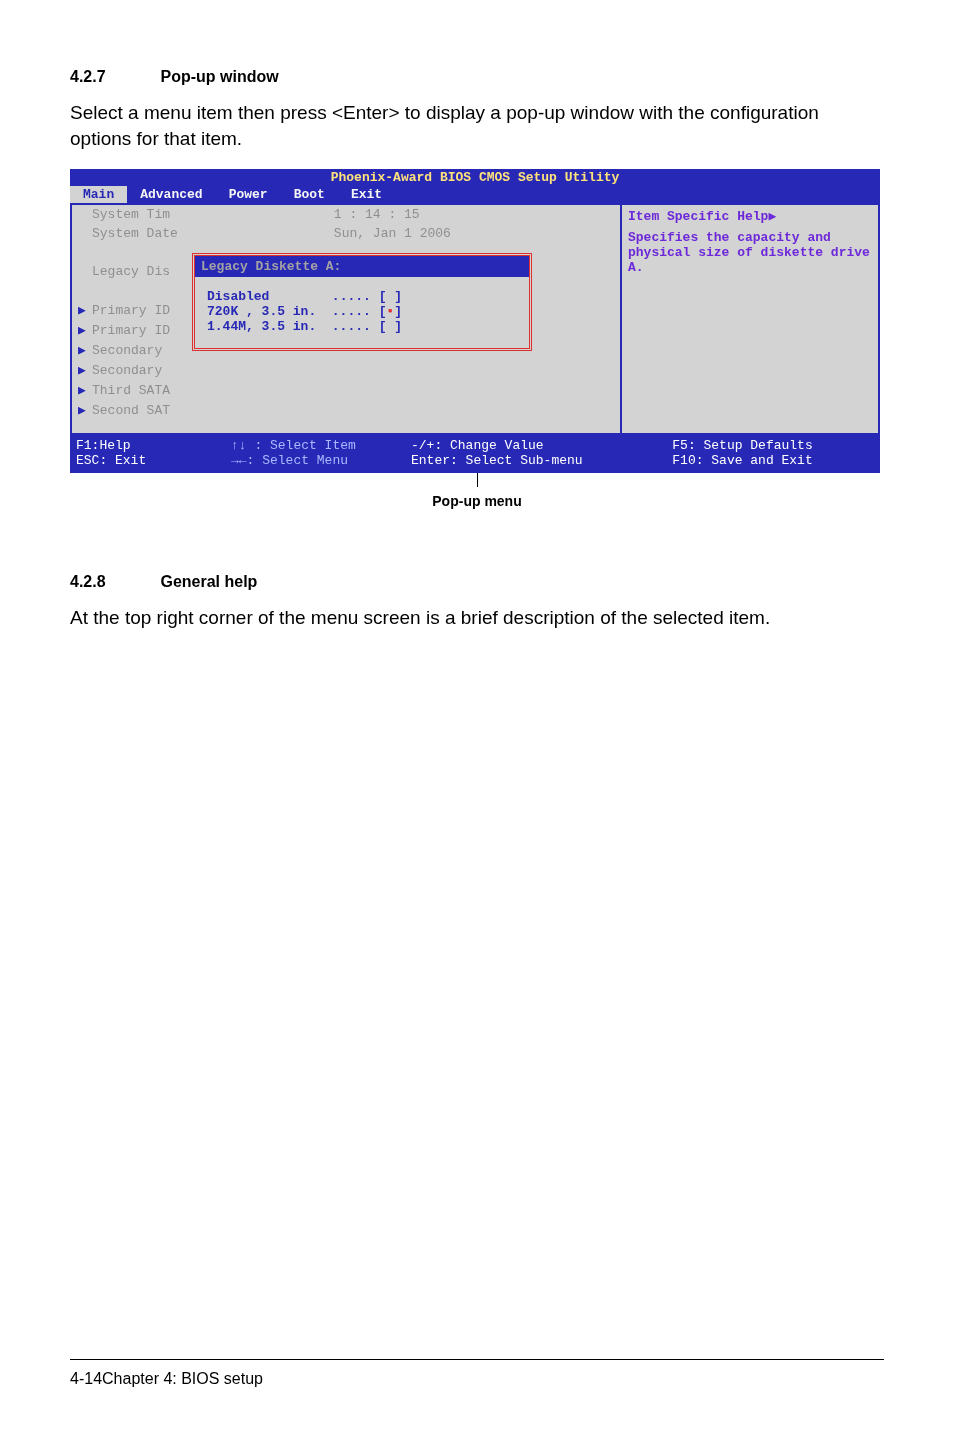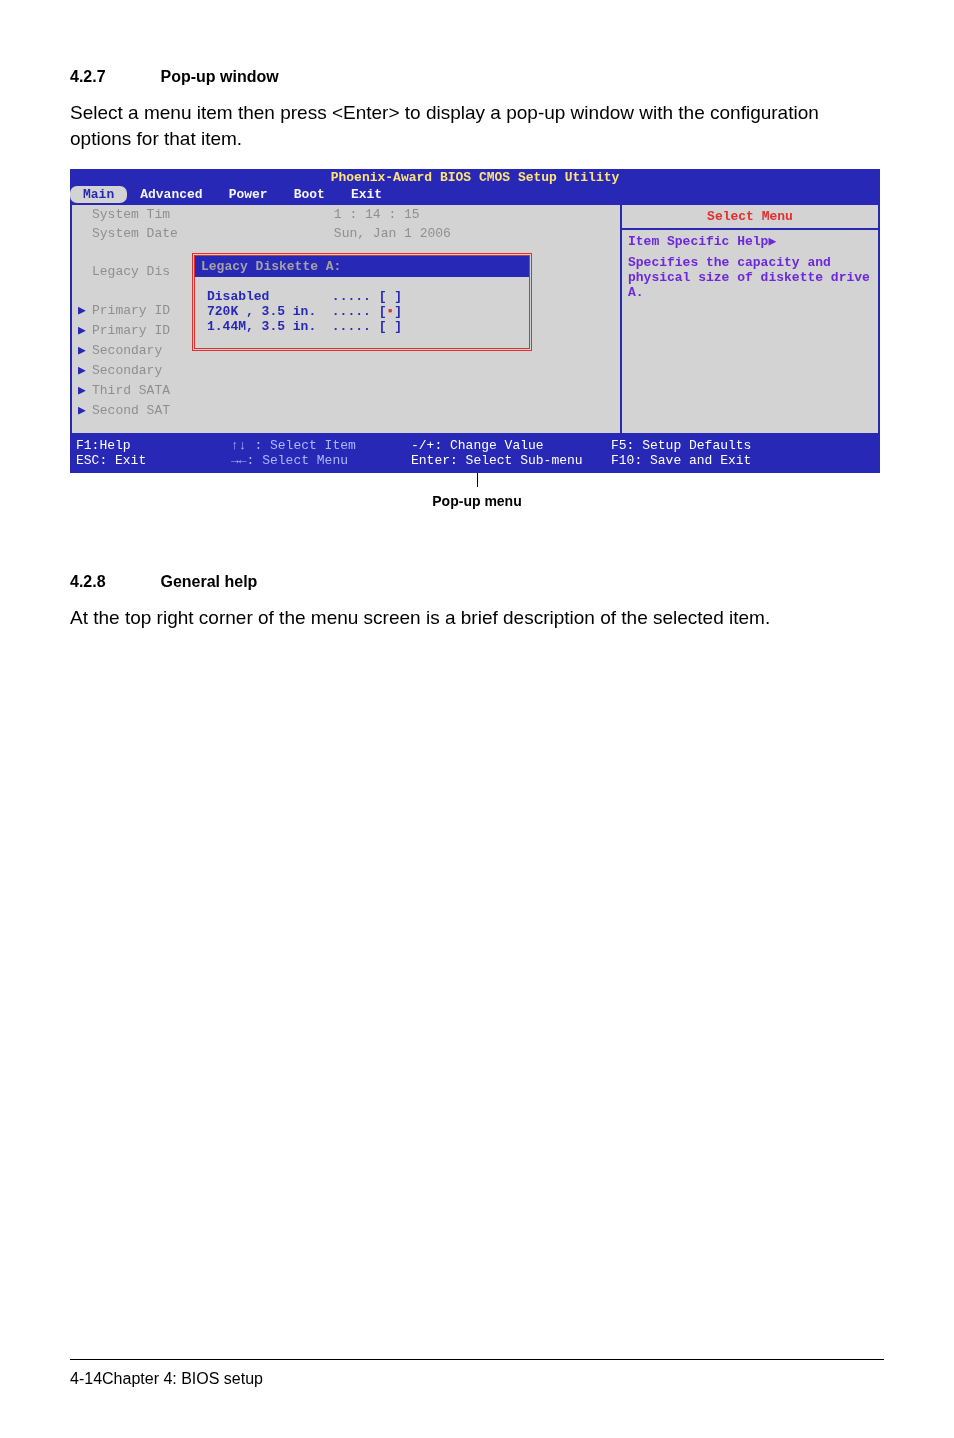--- a/index.html
+++ b/index.html
@@ -43,21 +43,20 @@
   }
   .menu-bar {
     background: #2728b6;
     padding: 0 0 2px 0;
   }
   .menu-tab {
     display: inline-block;
     padding: 1px 13px;
     color: #f5f5f5;
     font-weight: bold;
-    border-radius: 7px;
   }
   .menu-tab.active { background: #d3d3d3; color: #2728b6; }
   .bios-body {
     display: flex;
     background: #d3d3d3;
     min-height: 230px;
   }
   .left-pane {
     flex: 1;
     position: relative;
@@ -120,21 +119,21 @@
     padding:3px 6px;
     font-family:"Courier New", monospace;
     font-size:13px;
     display:flex;
     gap:0;
   }
   .footer-col { white-space:pre; }
   .footer-col1 {width:155px;}
   .footer-col2 {width:180px; color:#a8b9ff;}
   .footer-col3 {width:200px;}
-  .footer-col4 {flex:1; text-align:left;}
+  .footer-col4 {flex:1; text-align:center;}
   .popup-caption {
     text-align:center;
     font-family: Arial, sans-serif;
     font-size:14px;
     font-weight:bold;
     margin-top:6px;
   }
   .popup-arrow {
     display:block;
     margin:0 auto;
@@ -185,21 +184,20 @@
 
       <div class="popup">
         <div class="popup-header">Legacy Diskette A:</div>
         <div class="popup-body"><span><span>Disabled</span>        ..... [<span class="mark"> </span>]</span>
 <span><span>720K , 3.5 in.</span>  ..... [<span class="mark">▪</span>]</span>
 <span><span>1.44M, 3.5 in.</span>  ..... [<span class="mark"> </span>]</span>
 </div>
       </div>
     </div>
     <div class="right-pane">
-      <div class="select-menu-box">Select Menu</div>
       <div class="help-box">
         <span>Item Specific Help</span><span class="arrow">▶</span>
         <div class="help-desc">Specifies the capacity and physical size of diskette drive A.</div>
       </div>
     </div>
   </div>
   <div class="footer">
     <div class="footer-col footer-col1"><span>F1:Help</span>
 <span>ESC: Exit</span></div>
     <div class="footer-col footer-col2"><span>↑↓ : Select Item</span>

